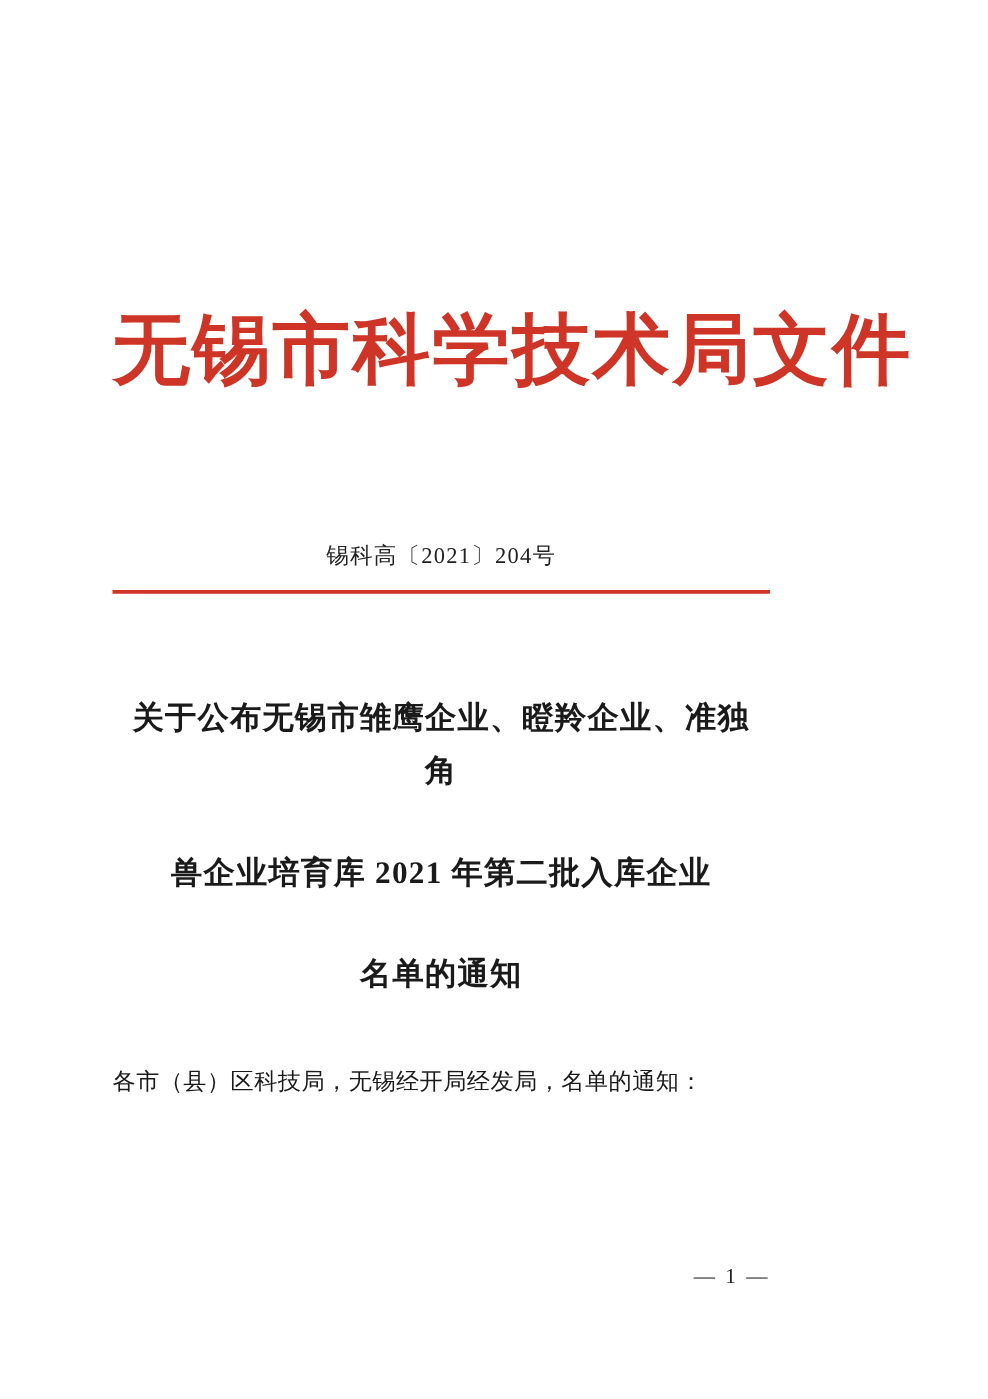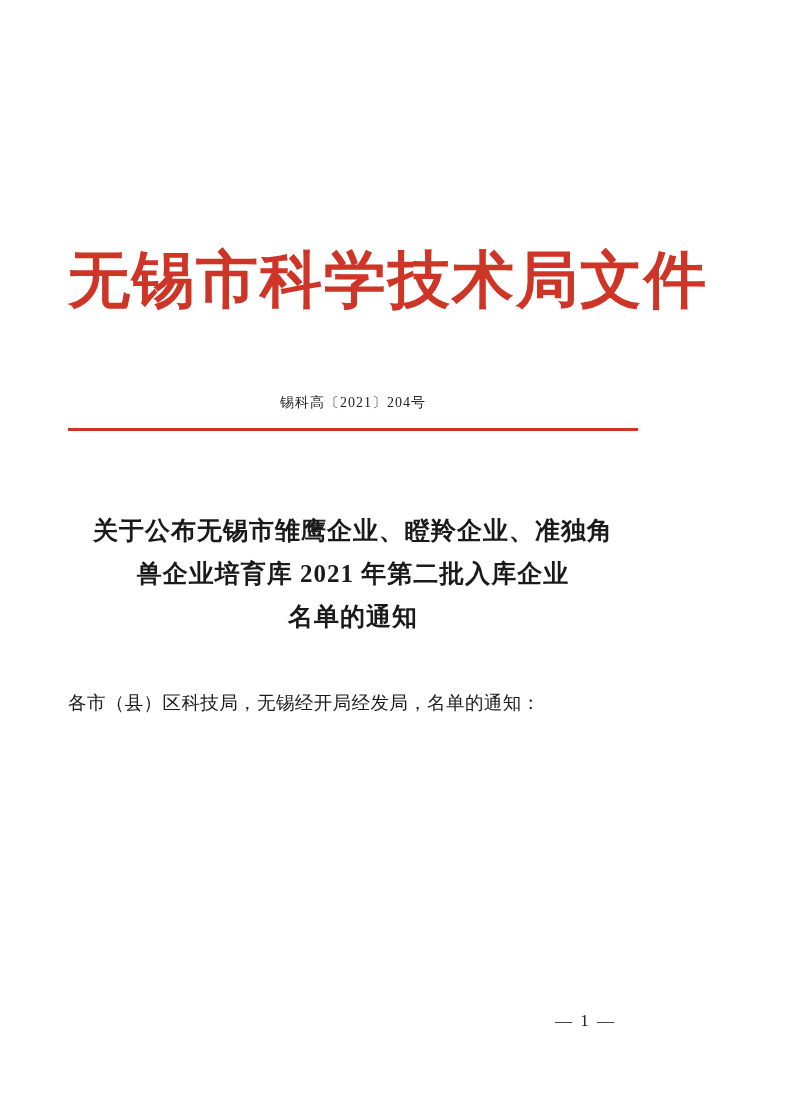--- a/index.html
+++ b/index.html
@@ -13,43 +13,43 @@
     font-family: "Liberation Serif", "DejaVu Serif", serif;
     color: #1a1a1a;
     overflow: hidden;
   }
 
   .page {
     position: relative;
     width: 706px;
     height: 1119px;
     box-sizing: border-box;
-    padding: 0 68px;
+    padding: 0 90px;
   }
 
   
   .masthead {
     text-align: center;
     padding-top: 246px;
   }
   .masthead-title {
     font-family: "DejaVu Serif", "Liberation Serif", serif;
     color: #cf3526;
     font-size: 62px;
     font-weight: bold;
     letter-spacing: 2px;
     line-height: 1.1;
     white-space: nowrap;
   }
 
   
   .doc-number {
     text-align: center;
-    margin-top: 80px;
-    font-size: 14px;
+    margin-top: 118px;
+    font-size: 18px;
     color: #222;
     letter-spacing: 1px;
   }
 
   
   .red-rule {
     margin-top: 16px;
     height: 3px;
     background: #cf3526;
     width: 100%;
@@ -60,20 +60,21 @@
     margin-top: 78px;
     text-align: center;
     font-size: 25px;
     font-weight: bold;
     line-height: 1.72;
     letter-spacing: 1px;
     padding: 0 10px;
   }
   .doc-title .line {
     display: block;
+    margin-top: 38px;
   }
 
   
   .body-text {
     margin-top: 46px;
     font-size: 18.5px;
     line-height: 2.06;
     letter-spacing: 0.4px;
     text-align: justify;
     text-justify: inter-ideograph;

